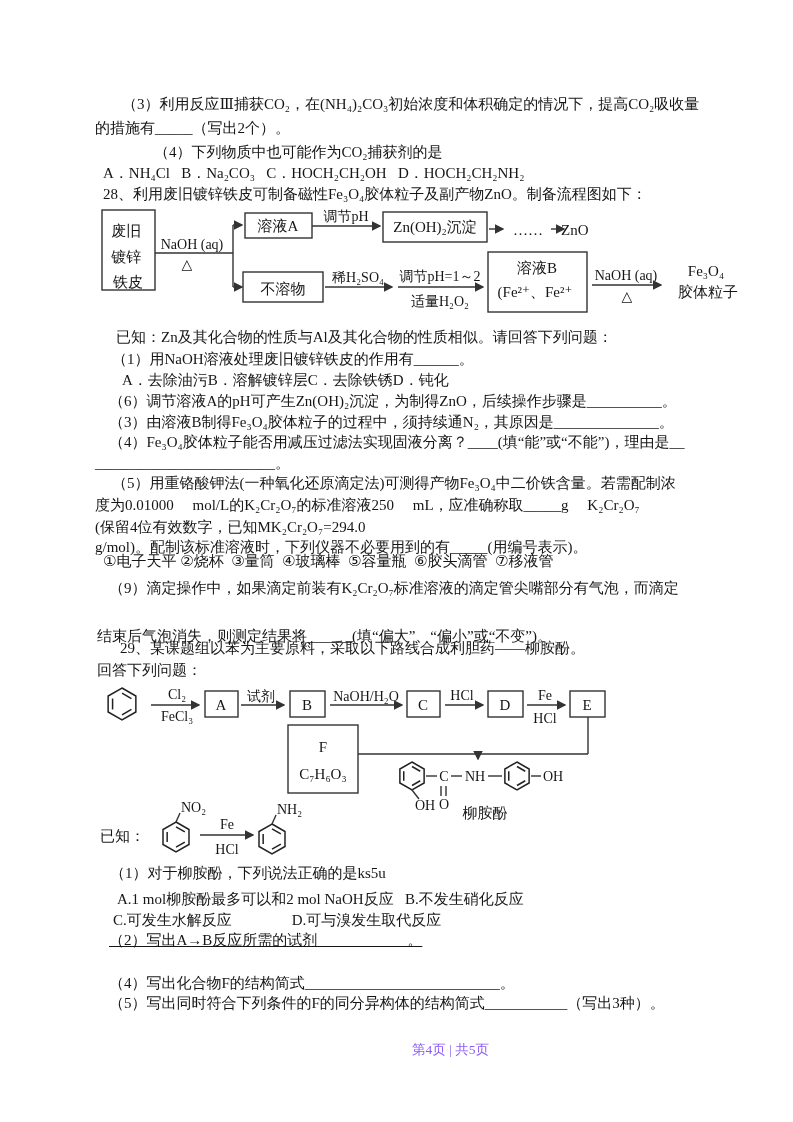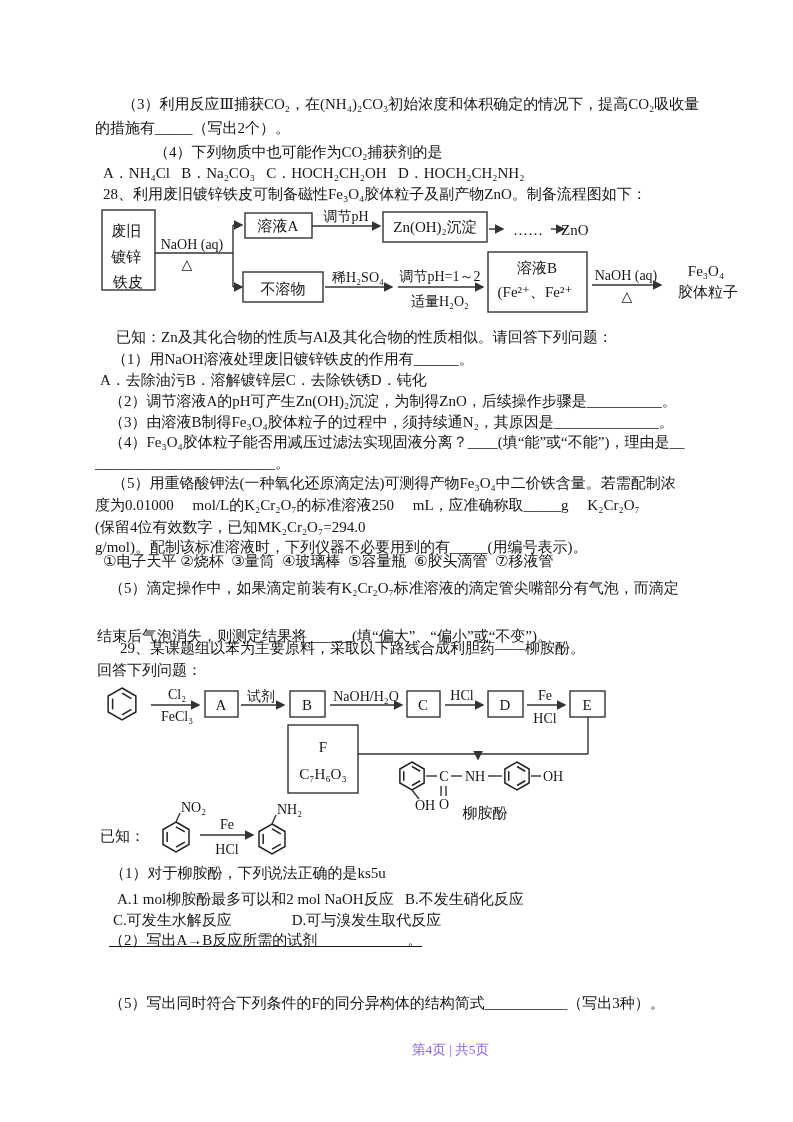--- a/index.html
+++ b/index.html
@@ -70,31 +70,31 @@
     <text x="440" y="92" text-anchor="middle">(Fe²⁺、Fe²⁺</text>
     <text x="531" y="75" text-anchor="middle" class="sm">NaOH (aq)</text>
     <line class="ln" x1="497" y1="80" x2="566" y2="80" marker-end="url(#ah)"></line>
     <text x="532" y="96" text-anchor="middle" class="sm">△</text>
     <text x="611" y="71" text-anchor="middle">Fe₃O₄</text>
     <text x="613" y="92" text-anchor="middle">胶体粒子</text>
   </svg>
 
   <div class="line" style="left:116px;top:328px;">已知：Zn及其化合物的性质与Al及其化合物的性质相似。请回答下列问题：</div>
   <div class="line" style="left:112px;top:350px;">（1）用NaOH溶液处理废旧镀锌铁皮的作用有______。</div>
-  <div class="line" style="left:100px;top:371px;">A．去除油污B．溶解镀锌层C．去除铁锈D．钝化</div>
-  <div class="line" style="left:109px;top:392px;">（2）调节溶液A的pH可产生Zn(OH)₂沉淀，为制得ZnO，后续操作步骤是__________。</div>
+  <div class="line" style="left:122px;top:371px;">A．去除油污B．溶解镀锌层C．去除铁锈D．钝化</div>
+  <div class="line" style="left:109px;top:392px;">（6）调节溶液A的pH可产生Zn(OH)₂沉淀，为制得ZnO，后续操作步骤是__________。</div>
   <div class="line" style="left:109px;top:413px;">（3）由溶液B制得Fe₃O₄胶体粒子的过程中，须持续通N₂，其原因是______________。</div>
   <div class="line" style="left:109px;top:433px;">（4）Fe₃O₄胶体粒子能否用减压过滤法实现固液分离？____(填“能”或“不能”)，理由是__</div>
   <div class="line" style="left:95px;top:454px;">________________________。</div>
   <div class="line" style="left:112px;top:474px;">（5）用重铬酸钾法(一种氧化还原滴定法)可测得产物Fe₃O₄中二价铁含量。若需配制浓</div>
   <div class="line" style="left:95px;top:496px;">度为0.01000     mol/L的K₂Cr₂O₇的标准溶液250     mL，应准确称取_____g     K₂Cr₂O₇</div>
   <div class="line" style="left:95px;top:518px;">(保留4位有效数字，已知MK₂Cr₂O₇=294.0</div>
   <div class="line" style="left:95px;top:538px;">g/mol)。配制该标准溶液时，下列仪器不必要用到的有_____(用编号表示)。</div>
   <div class="line" style="left:103px;top:552px;">①电子天平 ②烧杯  ③量筒  ④玻璃棒  ⑤容量瓶  ⑥胶头滴管  ⑦移液管</div>
-  <div class="line" style="left:109px;top:579px;">（5）滴定操作中，如果滴定前装有K₂Cr₂O₇标准溶液的滴定管尖嘴部分有气泡，而滴定</div>
+  <div class="line" style="left:109px;top:579px;">（9）滴定操作中，如果滴定前装有K₂Cr₂O₇标准溶液的滴定管尖嘴部分有气泡，而滴定</div>
   <div class="line" style="left:97px;top:599px;margin-top:28px;">结束后气泡消失，则测定结果将______(填“偏大”、“偏小”或“不变”)。</div>
 
   <div class="line" style="left:100px;top:639px;margin-left:20px;">29、某课题组以苯为主要原料，采取以下路线合成利胆药——柳胺酚。</div>
   <div class="line" style="left:97px;top:661px;">回答下列问题：</div>
 
   <svg style="left:93px;top:686px;" width="645" height="140" viewBox="0 0 645 140">
     <g class="benzene" transform="translate(29,18)">
         <polygon points="9.797174393178826e-16,-16 13.856406460551018,-8 13.85640646055102,7.999999999999997 9.797174393178826e-16,16 -13.856406460551016,8.000000000000005 -13.856406460551018,-8.000000000000002" class="ring"></polygon>
         <line x1="6.662078587361601e-16" y1="-10.88" x2="9.422356393174693" y2="-5.44" class="ring"></line>
         <line x1="9.422356393174693" y1="5.439999999999999" x2="6.662078587361601e-16" y2="10.88" class="ring"></line>
@@ -176,17 +176,18 @@
         <line x1="-8.833459118601272" y1="5.100000000000004" x2="-8.833459118601274" y2="-5.100000000000001" class="ring"></line>
       </g>
     <line class="ln" x1="179" y1="27" x2="183" y2="18"></line>
     <text x="184" y="17" class="sm">NH₂</text>
   </svg>
 
   <div class="line" style="left:110px;top:864px;">（1）对于柳胺酚，下列说法正确的是ks5u</div>
   <div class="line" style="left:117px;top:890px;">A.1 mol柳胺酚最多可以和2 mol NaOH反应   B.不发生硝化反应</div>
   <div class="line" style="left:113px;top:911px;">C.可发生水解反应                D.可与溴发生取代反应</div>
   <div class="line" style="left:109px;top:931px;text-decoration:underline;">（2）写出A→B反应所需的试剂____________。</div>
+  <div class="line" style="left:109px;top:974px;">（4）写出化合物F的结构简式__________________________。</div>
   <div class="line" style="left:109px;top:994px;">（5）写出同时符合下列条件的F的同分异构体的结构简式___________（写出3种）。</div>
 
   <div class="footer" style="top:1041px;">第4页 | 共5页</div>
 
 </div>
 
 </body></html>

